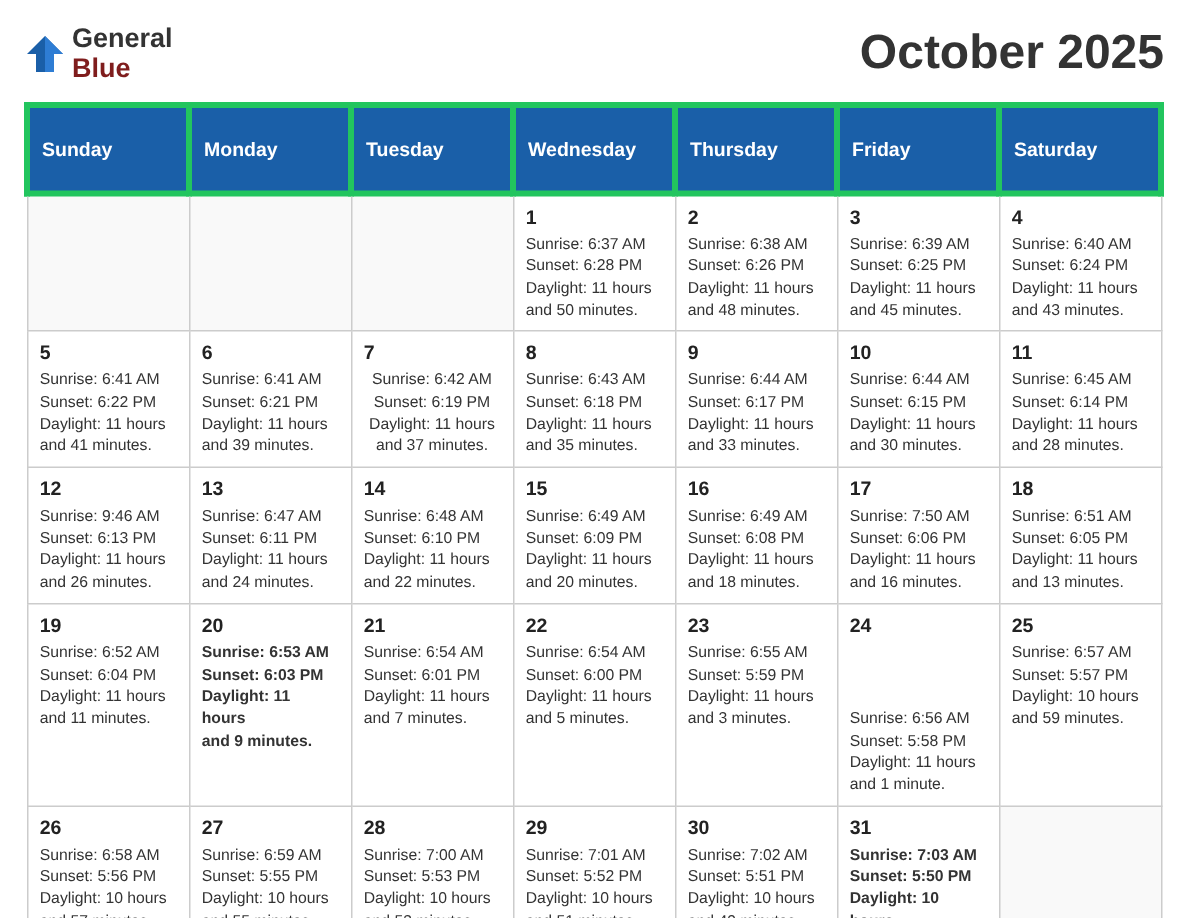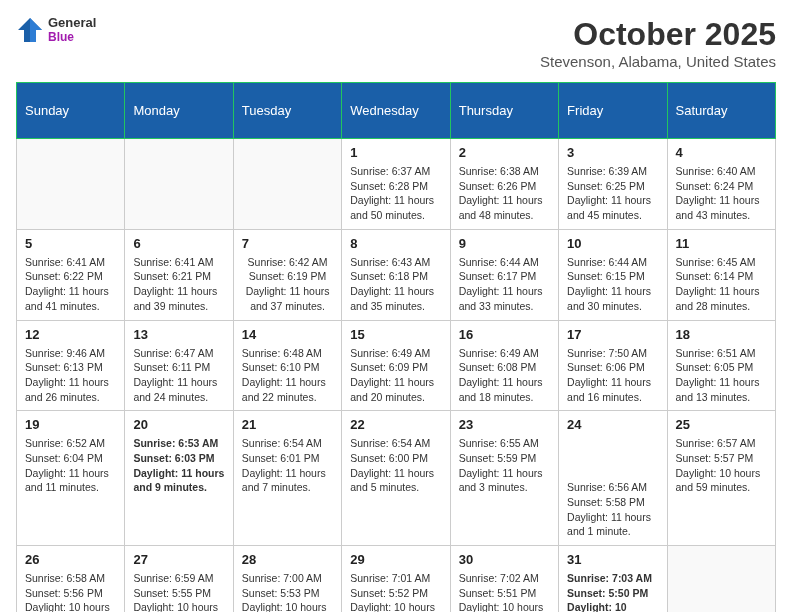--- a/index.html
+++ b/index.html
@@ -19,28 +19,28 @@
     .logo {
       display: flex;
       align-items: center;
     }
     .logo-text {
       display: flex;
       flex-direction: column;
       line-height: 1.1;
     }
     .logo-general {
-      font-size: 13px;
+      font-size: 18px;
       font-weight: bold;
       color: #333;
     }
     .logo-blue {
-      font-size: 12px;
-      font-weight: bold;
-      color: #a21caf;
+      font-size: 18px;
+      font-weight: bold;
+      color: #7f1d1d;
     }
     .logo-icon {
       width: 28px;
       height: 28px;
       margin-right: 4px;
     }
     .title-section {
       text-align: right;
     }
     .month-title {
@@ -55,23 +55,23 @@
     .calendar {
       width: 100%;
       border-collapse: collapse;
       border: 1px solid #ccc;
     }
     .calendar th {
       background: #1a5fa8;
       color: #fff;
       padding: 20px 8px;
       font-size: 13px;
-      font-weight: normal;
+      font-weight: bold;
       text-align: left;
-      border: 1px solid #22c55e;
+      border: 4px solid #22c55e;
     }
     .calendar td {
       width: calc(100% / 7);
       vertical-align: top;
       padding: 6px 8px;
       border: 1px solid #ccc;
       font-size: 11px;
       color: #333;
       min-height: 80px;
       background: #fff;
@@ -100,21 +100,20 @@
       <polygon points="14,2 26,14 20,14 20,26 8,26 8,14 2,14" fill="#1a5fa8"></polygon>
       <polygon points="14,2 26,14 20,14 20,26 14,26 14,2" fill="#2e7dd4"></polygon>
     </svg>
     <div class="logo-text">
       <span class="logo-general">General</span>
       <span class="logo-blue">Blue</span>
     </div>
   </div>
   <div class="title-section">
     <div class="month-title">October 2025</div>
-    <div class="location">Stevenson, Alabama, United States</div>
   </div>
 </div>
 
 <table class="calendar">
   <thead>
     <tr>
     <th>Sunday</th>
         <th>Monday</th>
         <th>Tuesday</th>
         <th>Wednesday</th>

